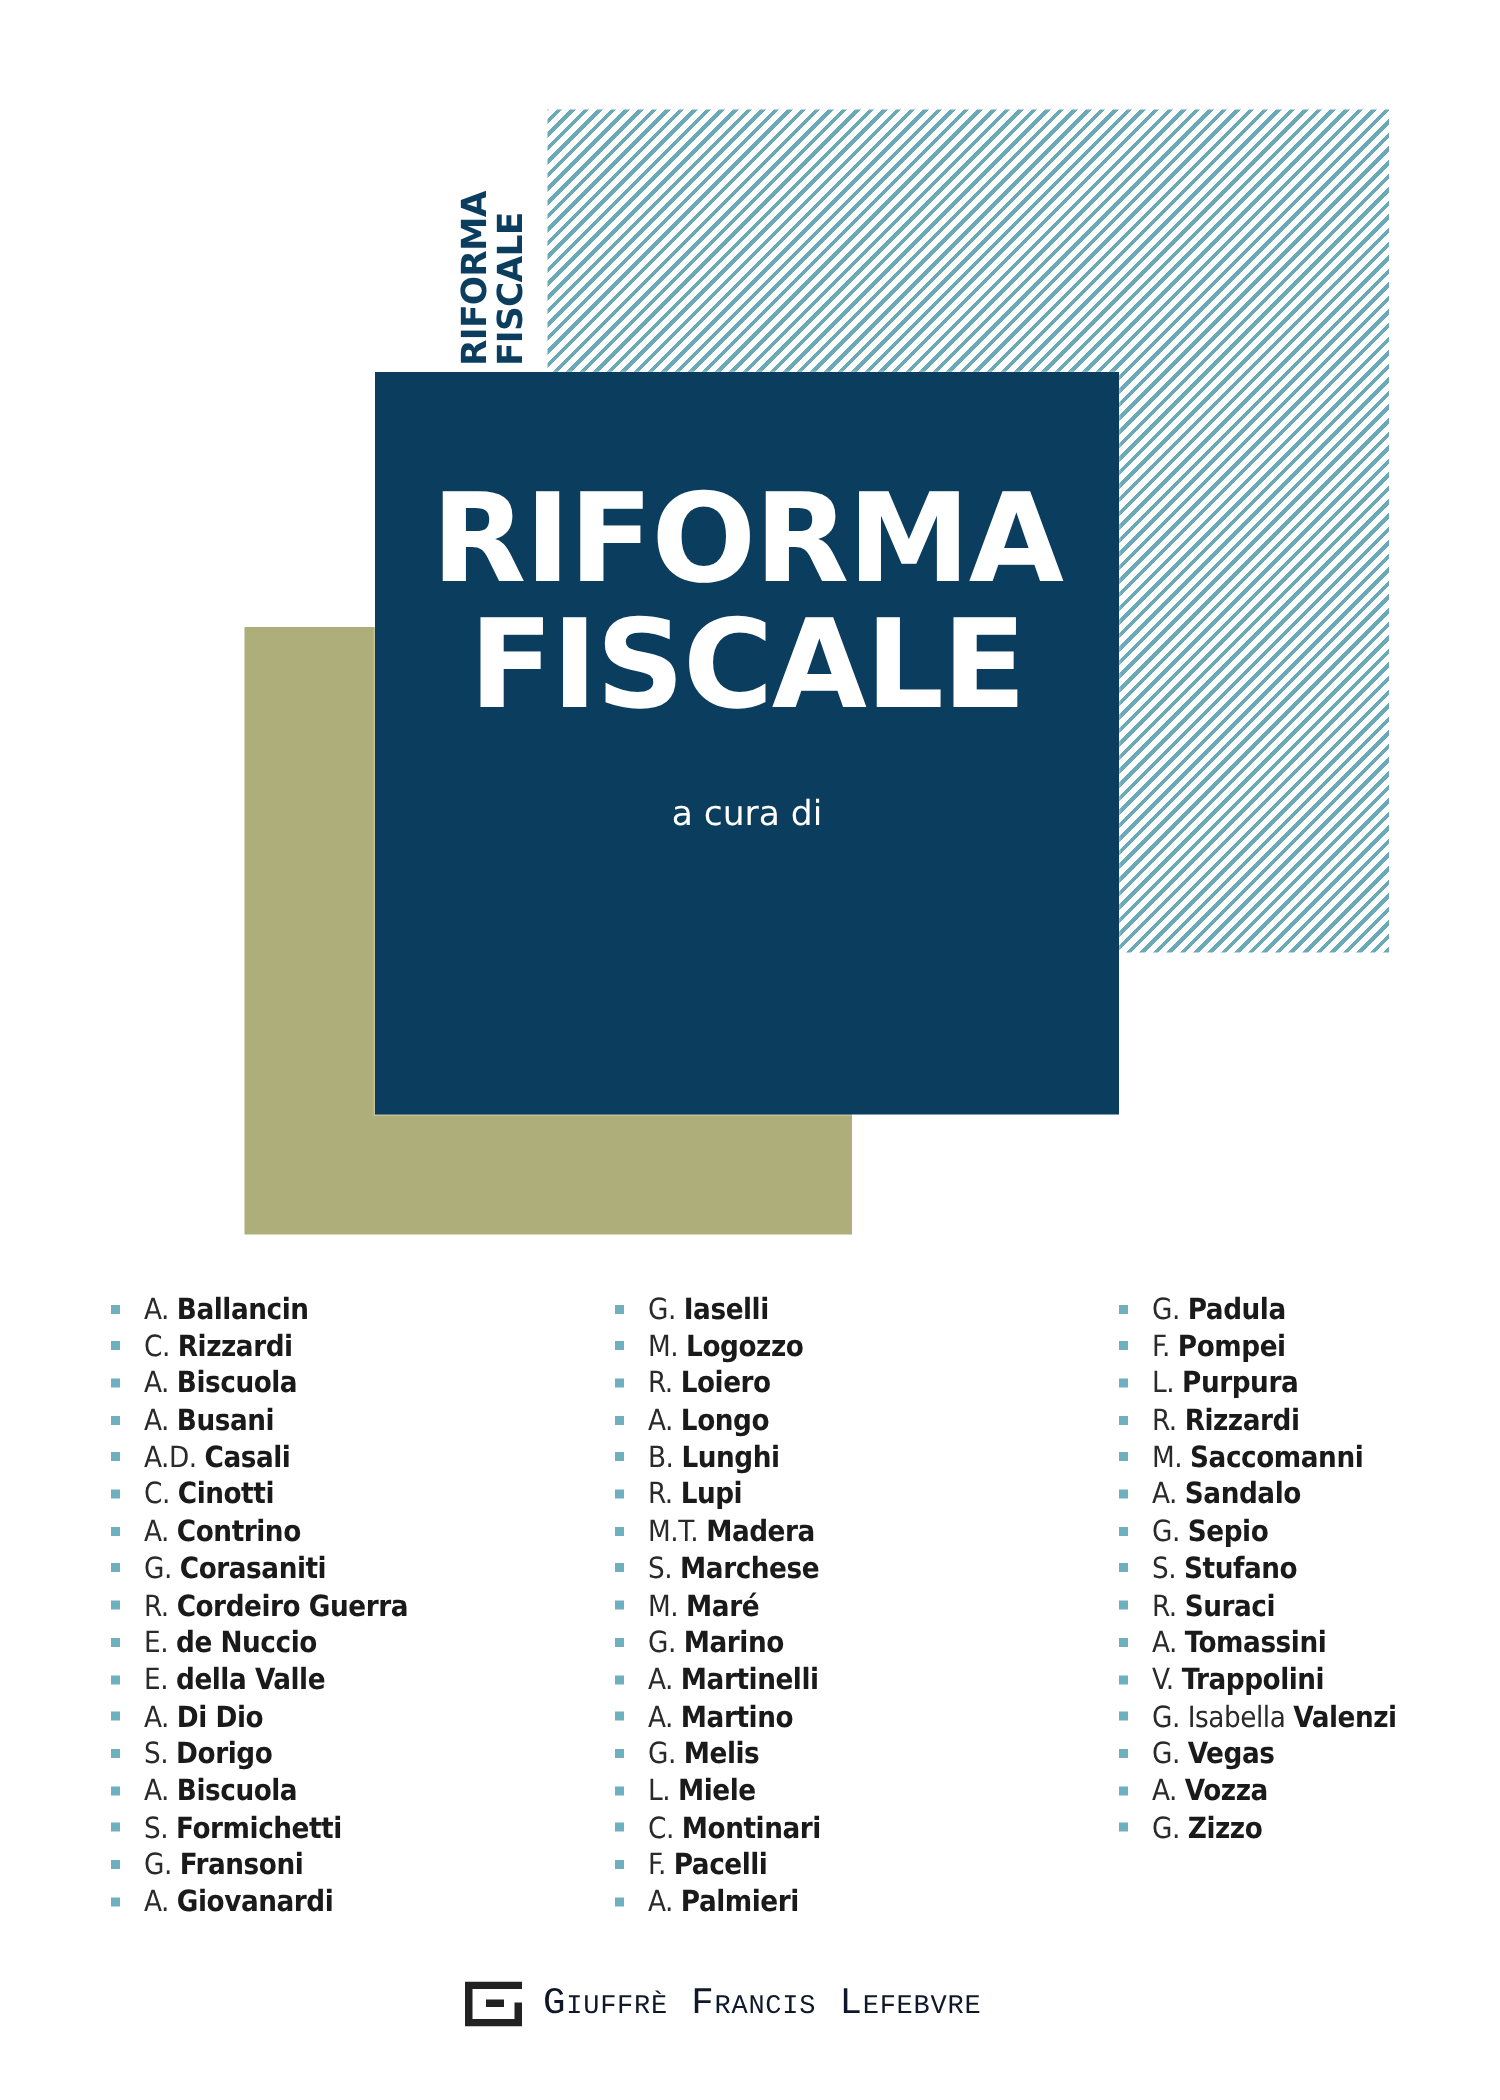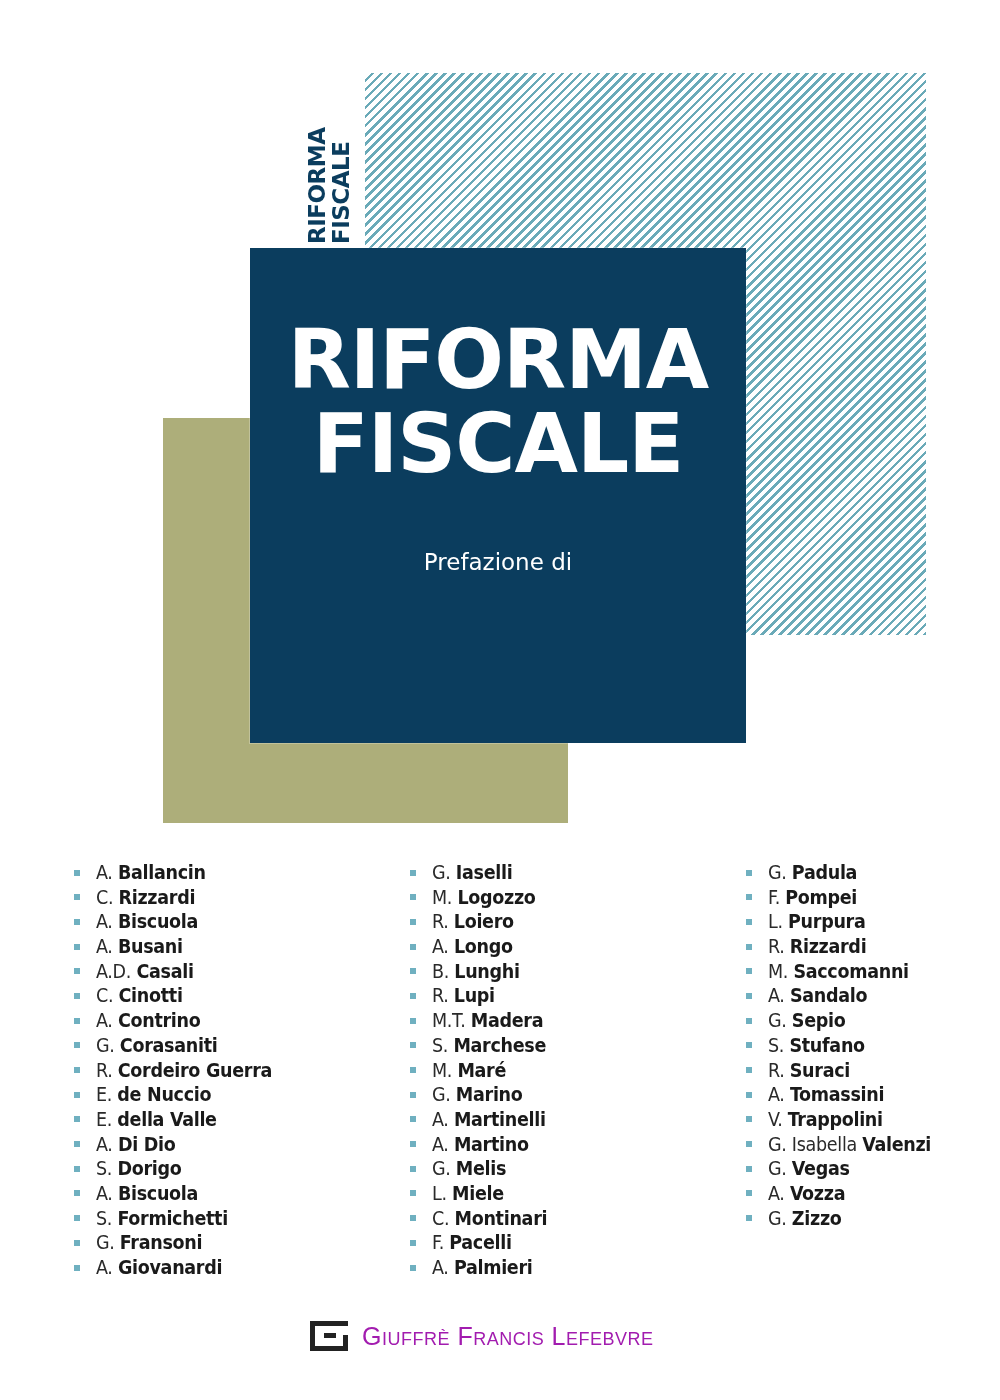--- a/index.html
+++ b/index.html
@@ -71,21 +71,21 @@
     .sur { font-weight: bold; color: #1a1a1a; }
     .publisher {
       position: absolute; left: 310px; top: 1318px; height: 36px;
       display: flex; align-items: center;
     }
     .logo {
       width: 38px; height: 30px; position: relative; margin-right: 14px;
     }
     .logo svg { display: block; }
     .pubname {
-      font-family: Liberation Sans, sans-serif; color: #a21caf;
+      font-family: Liberation Mono, monospace; color: #0f172a;
       font-size: 25px; letter-spacing: 0.5px; font-variant: small-caps;
       line-height: 30px;
     }
   </style>
 </head>
 <body>
 
 <div class="hatch"></div>
 
 <div class="spine">
@@ -98,22 +98,22 @@
 <div class="olive"></div>
 
 <div class="navy"></div>
 
 <div class="title">
   <div>RIFORMA</div>
   <div>FISCALE</div>
 </div>
 
 <div class="credits">
+  <div class="lbl">a cura di</div>
   <div class="gap"></div>
-  <div class="lbl">Prefazione di</div>
 </div>
 
 <div class="authors">
   <div class="col c1">
       <div class="item"><span class="bullet"></span><span class="init">A.</span> <span class="sur">Ballancin</span></div>
       <div class="item"><span class="bullet"></span><span class="init">C.</span> <span class="sur">Rizzardi</span></div>
       <div class="item"><span class="bullet"></span><span class="init">A.</span> <span class="sur">Biscuola</span></div>
       <div class="item"><span class="bullet"></span><span class="init">A.</span> <span class="sur">Busani</span></div>
       <div class="item"><span class="bullet"></span><span class="init">A.D.</span> <span class="sur">Casali</span></div>
       <div class="item"><span class="bullet"></span><span class="init">C.</span> <span class="sur">Cinotti</span></div>

